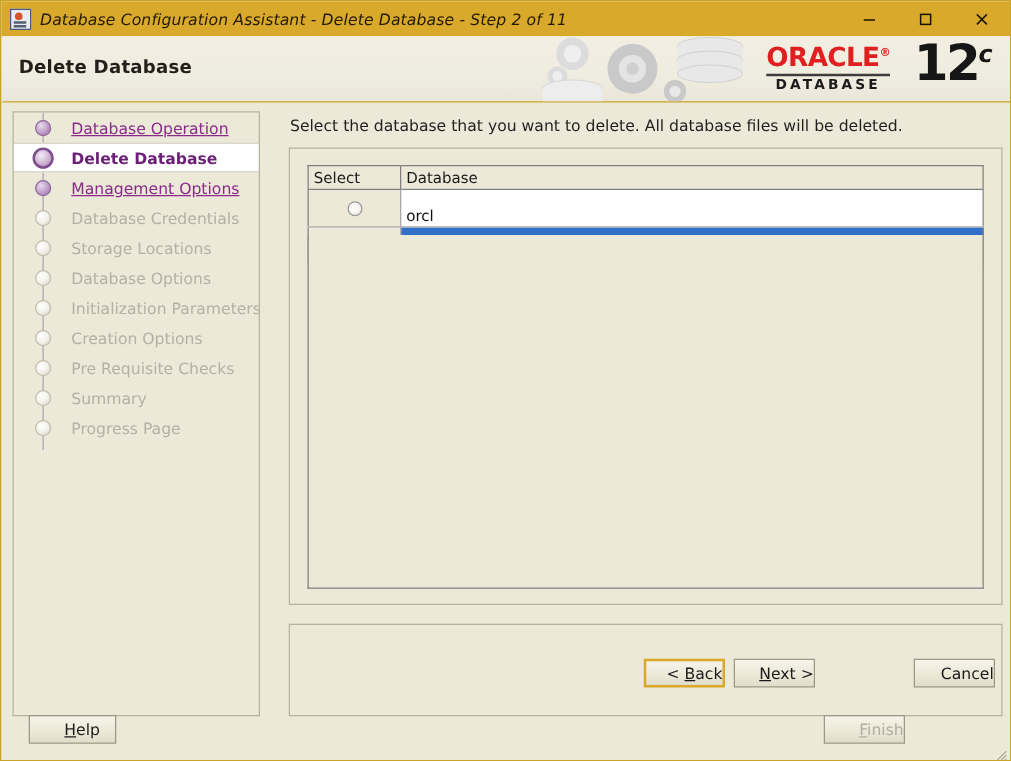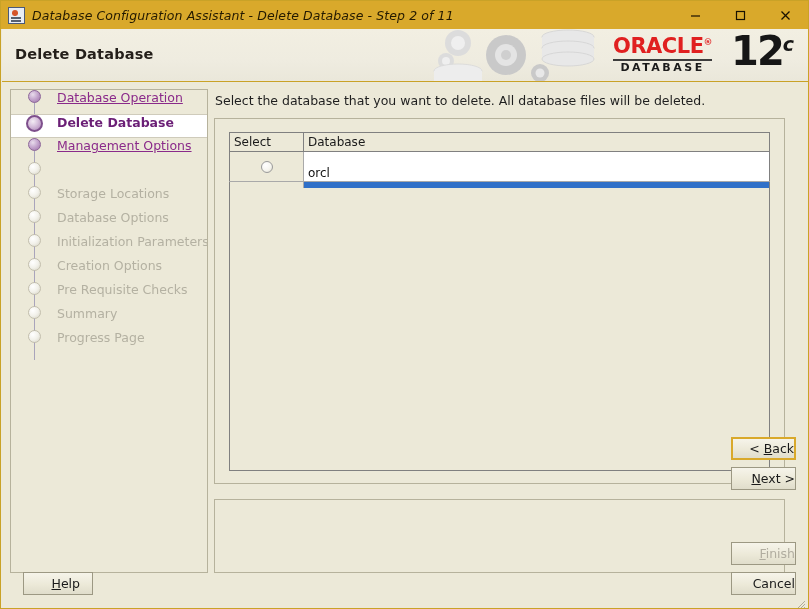--- a/index.html
+++ b/index.html
@@ -164,20 +164,21 @@
     position: absolute;
     left: 23px; top: 0px;
     width: 1px;
     height: 270px;
     background: #a9a4bb;
   }
   .step {
     position: relative;
     height: 24px;
     display: flex;
+    align-items: center;
     box-sizing: border-box;
   }
   .step.current {
     background: #ffffff;
     border-top: 1px solid #cfcbbb;
     border-bottom: 1px solid #cfcbbb;
   }
   .dot {
     position: absolute;
     left: 17px;
@@ -212,21 +213,21 @@
     color: #6b1f76;
     font-weight: bold;
   }
   .step-label.todo {
     color: #b4b1a2;
   }
 
   
   .content {
     position: absolute;
-    left: 213px; top: 88px;
+    left: 230px; top: 88px;
     width: 572px;
     height: 484px;
   }
   .instruction {
     font-size: 12.5px;
     color: #1f1f1f;
     margin: 4px 0 10px 1px;
   }
   .table-panel {
     position: relative;
@@ -339,21 +340,20 @@
   .help-btn {
     position: absolute;
     left: 22px; bottom: 13px;
     width: 70px;
   }
   .nav-buttons {
     position: absolute;
     right: 12px; bottom: 13px;
     display: flex;
     gap: 7px;
-    flex-direction: column;
   }
   .nav-buttons .btn { width: 65px; padding: 0; }
   .grip {
     position: absolute;
     right: 2px; bottom: 2px;
     width: 12px; height: 12px;
   }
 </style>
 </head>
 <body>
@@ -433,20 +433,21 @@
         <div class="step current">
           <span class="dot current"></span>
           <span class="step-label current">Delete Database</span>
         </div>
         <div class="step">
           <span class="dot done"></span>
           <span class="step-label done">Management Options</span>
         </div>
         <div class="step">
           <span class="dot todo"></span>
+          <span class="step-label todo">Database Credentials</span>
         </div>
         <div class="step">
           <span class="dot todo"></span>
           <span class="step-label todo">Storage Locations</span>
         </div>
         <div class="step">
           <span class="dot todo"></span>
           <span class="step-label todo">Database Options</span>
         </div>
         <div class="step">

